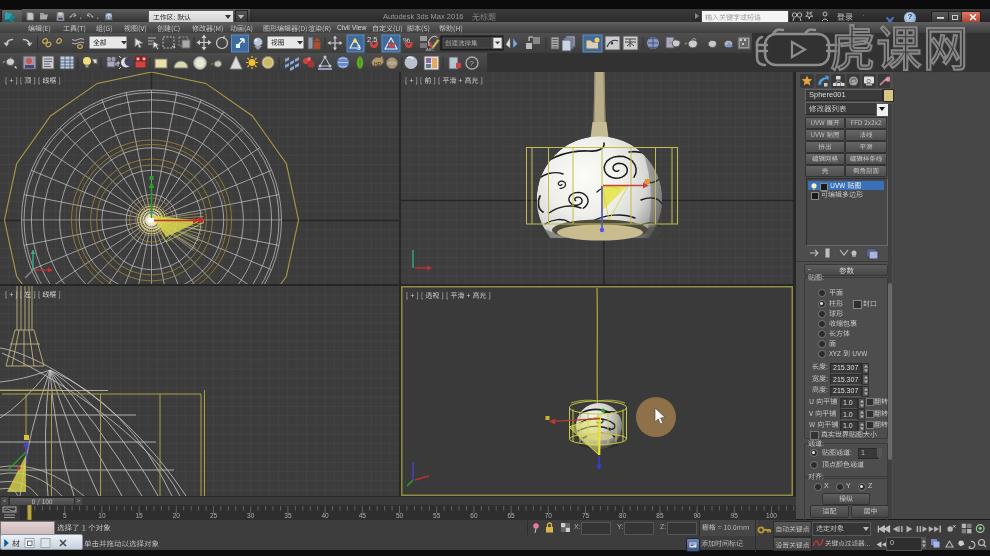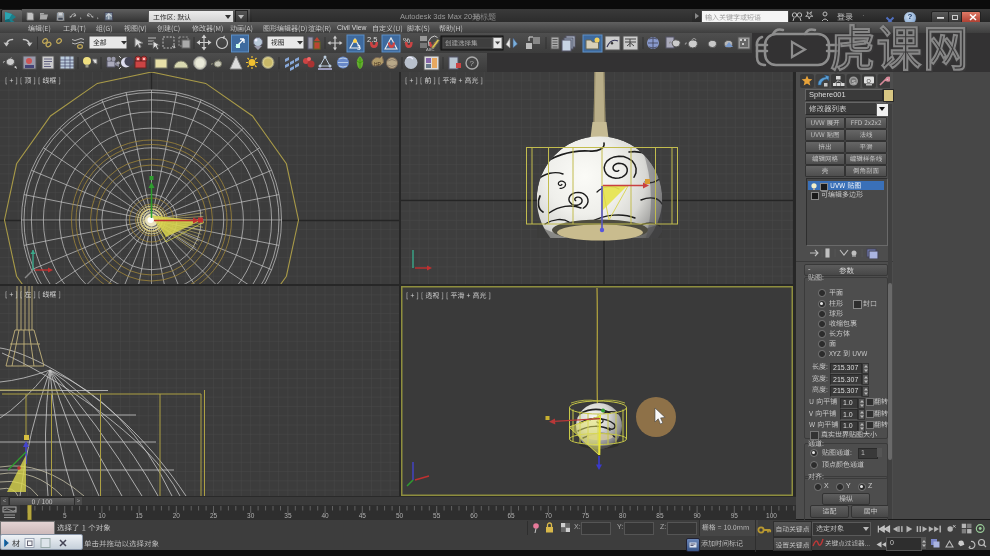--- a/index.html
+++ b/index.html
@@ -54,21 +54,21 @@
         <path d="M0,0 h6 l-3,4 z" fill="#333"></path>
       </svg>
   </div>
   <div class="abs" style="left:235px;top:10px;width:11px;height:12px;background:linear-gradient(#555,#333);border:1px solid #222;">
       <svg class="abs" style="left:2px;top:4px;" width="6" height="5">
         <path d="M0,0 h6 l-3,4 z" fill="#bbb"></path>
       </svg>
     </div>
   <div class="abs" style="left:252px;top:9px;width:440px;height:13px;background:linear-gradient(#3a3a3a,#2c2c2c);"></div>
 
-  <div class="abs txt" style="left:400px;top:12px;font-size:7.5px;color:#9a9a9a;">Autodesk 3ds Max 2016</div>
+  <div class="abs txt" style="left:383px;top:12px;font-size:7.5px;color:#9a9a9a;">Autodesk 3ds Max 2016</div>
   <div class="abs" style="left:472px;top:11.5px;font-size:8px;color:#888;">
       <svg style="position:absolute;left:0;top:0;overflow:visible" width="24" height="10">
         <path transform="translate(0,7.9)" d="M0.9 -6.2L0.9 -5.6L3.6 -5.6C3.5 -5 3.5 -4.4 3.4 -3.8L0.4 -3.8L0.4 -3.2L3.3 -3.2C3 -1.9 2.2 -0.6 0.3 0.2C0.5 0.3 0.6 0.5 0.7 0.6C2.8 -0.2 3.6 -1.7 3.9 -3.2L4.1 -3.2L4.1 -0.5C4.1 0.2 4.3 0.5 5.1 0.5C5.3 0.5 6.5 0.5 6.6 0.5C7.4 0.5 7.6 0.1 7.7 -1.2C7.5 -1.2 7.2 -1.3 7.1 -1.4C7.1 -0.3 7 -0.1 6.6 -0.1C6.4 -0.1 5.4 -0.1 5.2 -0.1C4.8 -0.1 4.7 -0.2 4.7 -0.5L4.7 -3.2L7.6 -3.2L7.6 -3.8L4 -3.8C4.1 -4.4 4.2 -5 4.2 -5.6L7.2 -5.6L7.2 -6.2ZM11.7 -6.1L11.7 -5.5L15.2 -5.5L15.2 -6.1ZM14.2 -2.6C14.6 -1.8 15 -0.8 15.1 -0.1L15.7 -0.3C15.5 -1 15.1 -2 14.7 -2.8ZM11.9 -2.7C11.7 -1.9 11.4 -1 10.9 -0.5C11 -0.4 11.3 -0.2 11.4 -0.1C11.8 -0.8 12.2 -1.7 12.5 -2.6ZM11.4 -4.2L11.4 -3.6L13.1 -3.6L13.1 -0.1C13.1 -0 13.1 -0 12.9 0C12.8 0 12.5 0 12 -0C12.1 0.2 12.2 0.4 12.2 0.6C12.8 0.6 13.2 0.6 13.4 0.5C13.6 0.4 13.7 0.2 13.7 -0.1L13.7 -3.6L15.6 -3.6L15.6 -4.2ZM9.6 -6.7L9.6 -5L8.4 -5L8.4 -4.5L9.5 -4.5C9.2 -3.5 8.7 -2.3 8.2 -1.7C8.3 -1.6 8.5 -1.3 8.5 -1.2C8.9 -1.7 9.3 -2.5 9.6 -3.4L9.6 0.6L10.2 0.6L10.2 -3.6C10.5 -3.2 10.8 -2.7 10.9 -2.4L11.3 -2.9C11.1 -3.1 10.4 -4 10.2 -4.2L10.2 -4.5L11.3 -4.5L11.3 -5L10.2 -5L10.2 -6.7ZM17.4 -4.9L19 -4.9L19 -4.3L17.4 -4.3ZM17.4 -5.9L19 -5.9L19 -5.3L17.4 -5.3ZM16.9 -6.4L16.9 -3.9L19.6 -3.9L19.6 -6.4ZM21.6 -4.2C21.5 -2.2 21.3 -1.1 19.7 -0.6C19.8 -0.5 19.9 -0.3 20 -0.2C21.8 -0.8 22 -2 22.1 -4.2ZM21.8 -1.5C22.3 -1.1 23 -0.6 23.3 -0.3L23.6 -0.6C23.3 -1 22.7 -1.5 22.2 -1.8ZM17 -2.4C17 -1.3 16.8 -0.3 16.3 0.3C16.4 0.4 16.6 0.5 16.7 0.6C17 0.2 17.2 -0.2 17.3 -0.8C18 0.3 19.2 0.5 20.9 0.5L23.5 0.5C23.5 0.3 23.6 0.1 23.7 -0C23.2 -0 21.3 -0 20.9 -0C20 -0 19.2 -0.1 18.5 -0.3L18.5 -1.5L19.9 -1.5L19.9 -2L18.5 -2L18.5 -2.8L20 -2.8L20 -3.3L16.4 -3.3L16.4 -2.8L18 -2.8L18 -0.6C17.8 -0.8 17.6 -1.1 17.4 -1.4C17.5 -1.7 17.5 -2 17.5 -2.4ZM20.3 -5.1L20.3 -1.7L20.8 -1.7L20.8 -4.6L22.7 -4.6L22.7 -1.8L23.3 -1.8L23.3 -5.1L21.8 -5.1C21.8 -5.3 22 -5.6 22.1 -5.9L23.6 -5.9L23.6 -6.4L20 -6.4L20 -5.9L21.4 -5.9C21.4 -5.6 21.3 -5.3 21.2 -5.1Z" fill="#888"></path>
       </svg>
     </div>
 
   <svg class="abs" style="left:695px;top:12.5px;" width="4" height="6">
       <path d="M0,0 L4,3 L0,6 Z" fill="#888"></path>
     </svg>
   <div class="abs" style="left:701px;top:10px;width:86px;height:11px;background:#f5f5f5;border:1px solid #444;">

